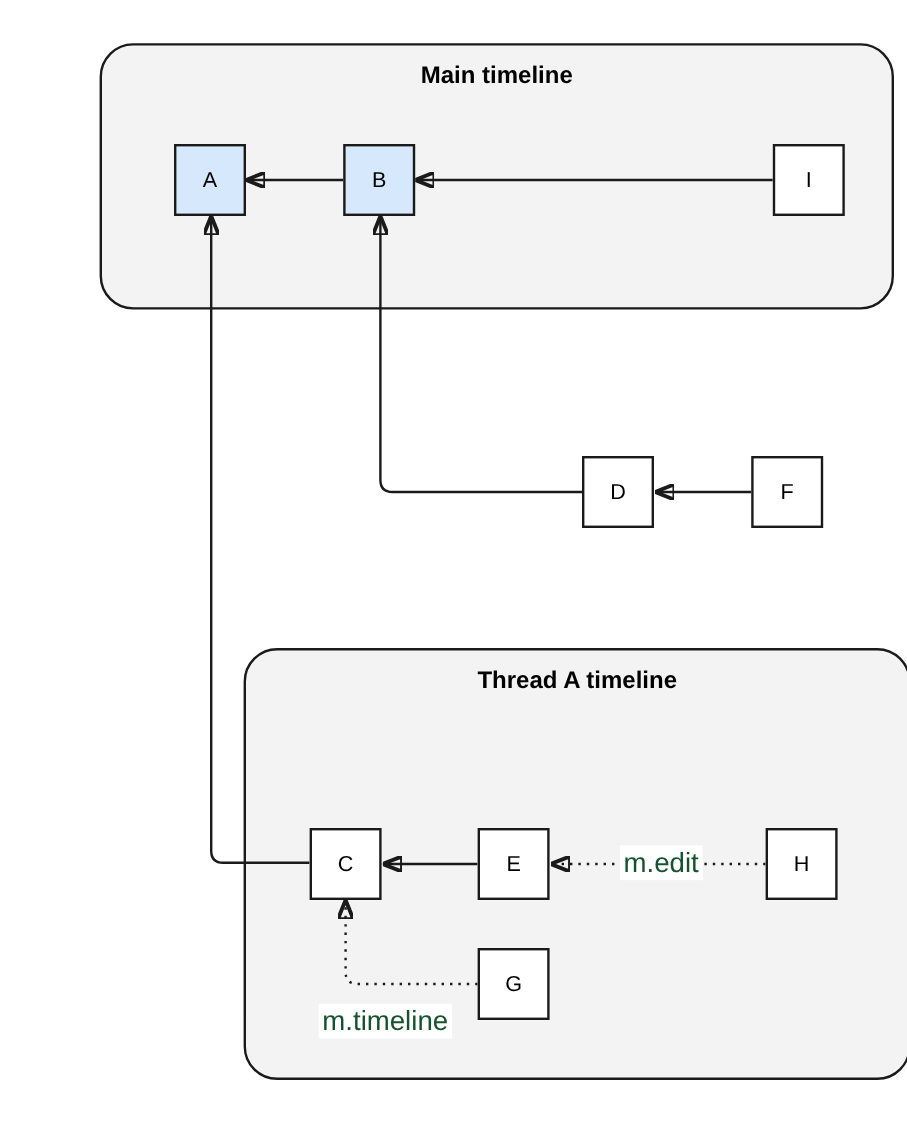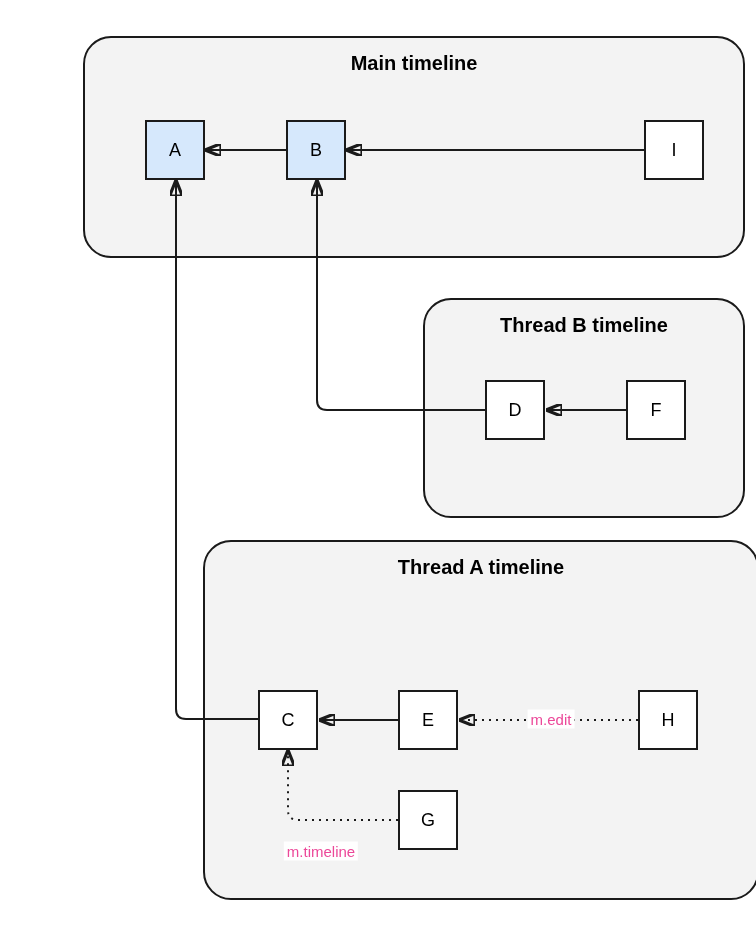--- a/index.html
+++ b/index.html
@@ -64,22 +64,22 @@
     z-index: 3;
   }
   .node.highlight {
     background: #d6e8fc;
   }
   .edge-label {
     position: absolute;
     transform: translate(-50%, -50%);
     background: #ffffff;
     padding: 1px 3px;
-    font-size: 15px;
-    color: #ec4899;
+    font-size: 23px;
+    color: #14532d;
     white-space: nowrap;
     z-index: 4;
   }
 </style>
 </head>
 <body>
 
 <div id="diagram-canvas">
   <svg id="edges-layer" width="756" height="942" viewBox="0 0 756 942" xmlns="http://www.w3.org/2000/svg">
     <defs>
@@ -93,23 +93,20 @@
         <path d="M 581 410 L 501 410" class="solid" marker-end="url(#arrowhead)"></path>
         <path d="M 353 720 L 274 720" class="solid" marker-end="url(#arrowhead)"></path>
         <path d="M 593 720 L 414 720" class="dotted" marker-end="url(#arrowhead)"></path>
         <path d="M 353 820 L 253 820 Q 243 820 243 810 L 243 750" class="dotted" marker-end="url(#arrowhead)"></path>
         <path d="M 440 410 L 282 410 Q 272 410 272 400 L 272 180" class="solid" marker-end="url(#arrowhead)"></path>
         <path d="M 213 719 L 141 719 Q 131 719 131 709 L 131 180" class="solid" marker-end="url(#arrowhead)"></path>
       </g>
   </svg>
 <div class="container" style="left: 38px; top: 36px; width: 662px; height: 222px;">
       <div class="container-title">Main timeline</div>
-    </div>
-    <div class="container" style="left: 378px; top: 298px; width: 322px; height: 220px;">
-      <div class="container-title">Thread B timeline</div>
     </div>
     <div class="container" style="left: 158px; top: 540px; width: 556px; height: 360px;">
       <div class="container-title">Thread A timeline</div>
     </div>
     <div class="node highlight" style="left: 100px; top: 120px;">
       <span>A</span>
     </div>
     <div class="node highlight" style="left: 241px; top: 120px;">
       <span>B</span>
     </div>

